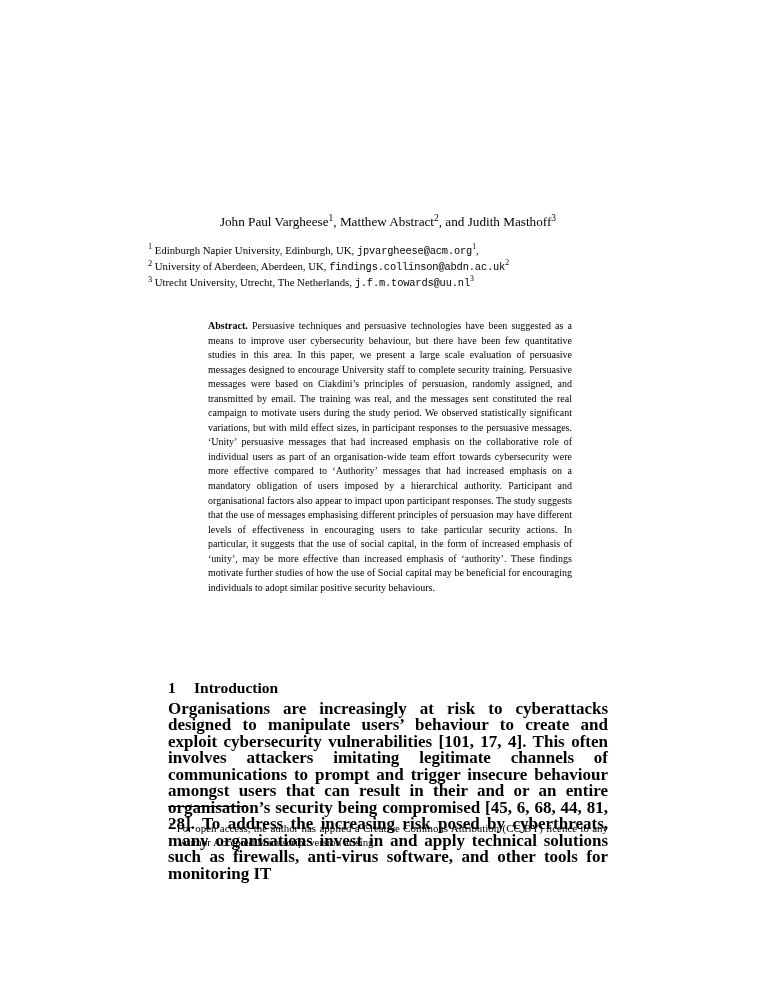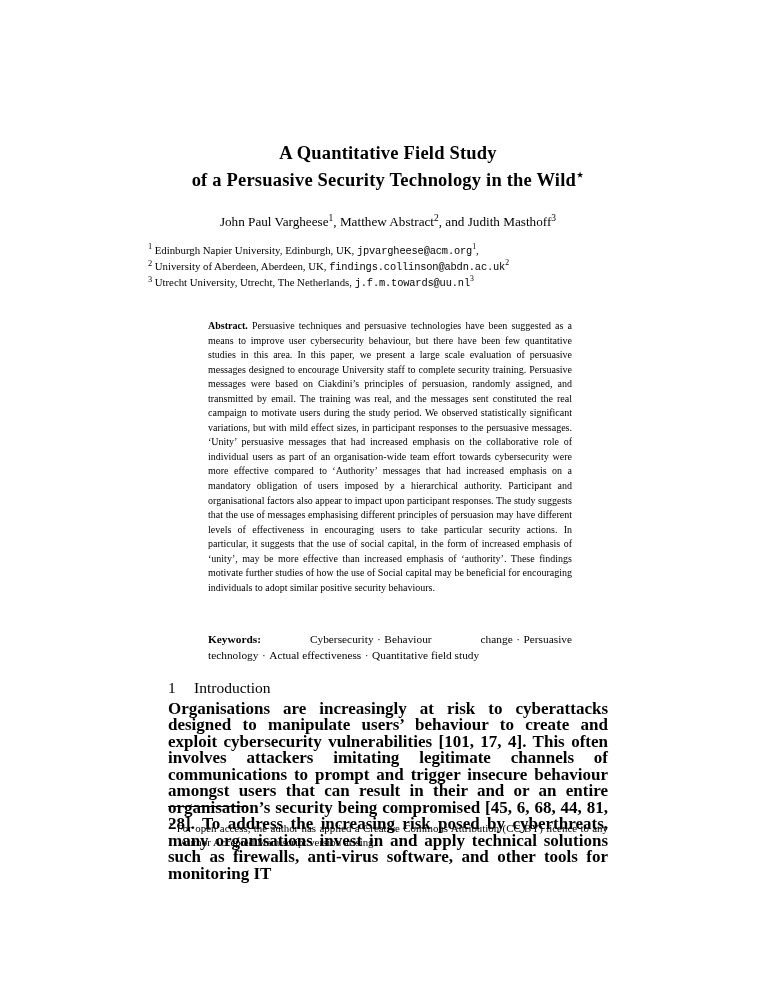--- a/index.html
+++ b/index.html
@@ -118,21 +118,21 @@
     margin: 0 3.5px;
   }
 
   
   .section-head {
     position: absolute;
     left: 168px;
     top: 678px;
     width: 440px;
     font-size: 15.5px;
-    font-weight: normal;
+    font-weight: bold;
     line-height: 20px;
   }
   .section-num {
     display: inline-block;
     width: 26px;
   }
 
   .body-para {
     position: absolute;
     left: 168px;
@@ -174,38 +174,33 @@
     vertical-align: super;
     line-height: 0;
     margin-right: 3px;
   }
 </style>
 </head>
 <body>
 
 <div class="page">
 
-  <div class="title-block">
-    <div class="title-line">A Quantitative Field Study</div>
-    <div class="title-line"><span>of a Persuasive Security Technology in the Wild</span><span class="title-star">⋆</span></div>
-  </div>
 
   <div class="authors">
     <span>John Paul Vargheese</span><sup>1</sup><span>, </span><span>Matthew Abstract</span><sup>2</sup><span>, and </span><span>Judith Masthoff</span><sup>3</sup>
   </div>
 
   <div class="affiliations">
     <div class="aff-line"><span class="aff-marker">1</span><span>Edinburgh Napier University, Edinburgh, UK,</span> <span class="mono">jpvargheese@acm.org</span><sup>1</sup><span>,</span></div>
     <div class="aff-line"><span class="aff-marker">2</span><span>University of Aberdeen, Aberdeen, UK,</span> <span class="mono">findings.collinson@abdn.ac.uk</span><sup>2</sup><span></span></div>
     <div class="aff-line"><span class="aff-marker">3</span><span>Utrecht University, Utrecht, The Netherlands,</span> <span class="mono">j.f.m.towards@uu.nl</span><sup>3</sup><span></span></div>
   </div>
 
   <div class="abstract"><span class="lead">Abstract.</span> <span>Persuasive techniques and persuasive technologies have been suggested as a means to improve user cybersecurity behaviour, but there have been few quantitative studies in this area. In this paper, we present a large scale evaluation of persuasive messages designed to encourage University staff to complete security training. Persuasive messages were based on Ciakdini’s principles of persuasion, randomly assigned, and transmitted by email. The training was real, and the messages sent constituted the real campaign to motivate users during the study period. We observed statistically significant variations, but with mild effect sizes, in participant responses to the persuasive messages. ‘Unity’ persuasive messages that had increased emphasis on the collaborative role of individual users as part of an organisation-wide team effort towards cybersecurity were more effective compared to ‘Authority’ messages that had increased emphasis on a mandatory obligation of users imposed by a hierarchical authority. Participant and organisational factors also appear to impact upon participant responses. The study suggests that the use of messages emphasising different principles of persuasion may have different levels of effectiveness in encouraging users to take particular security actions. In particular, it suggests that the use of social capital, in the form of increased emphasis of ‘unity’, may be more effective than increased emphasis of ‘authority’. These findings motivate further studies of how the use of Social capital may be beneficial for encouraging individuals to adopt similar positive security behaviours.</span></div>
 
-  <div class="keywords"><span class="lead">Keywords:</span> <span>Cybersecurity</span><span class="kw-sep">·</span><span>Behaviour change</span><span class="kw-sep">·</span><span>Persuasive technology</span><span class="kw-sep">·</span><span>Actual effectiveness</span><span class="kw-sep">·</span><span>Quantitative field study</span></div>
 
   <div class="section-head"><span class="section-num">1</span><span>Introduction</span></div>
 
   <div class="body-para">Organisations are increasingly at risk to cyberattacks designed to manipulate users’ behaviour to create and exploit cybersecurity vulnerabilities [101, 17, 4]. This often involves attackers imitating legitimate channels of communications to prompt and trigger insecure behaviour amongst users that can result in their and or an entire organisation’s security being compromised [45, 6, 68, 44, 81, 28]. To address the increasing risk posed by cyberthreats, many organisations invest in and apply technical solutions such as firewalls, anti-virus software, and other tools for monitoring IT</div>
 
   <div class="footnote-rule"></div>
   <div class="footnote">
       <span class="footnote-body"><span class="fn-marker">⋆</span><span>For open access, the author has applied a Creative Commons Attribution (CC BY) licence to any Author Accepted Manuscript version arising.</span></span>
     </div>
 

